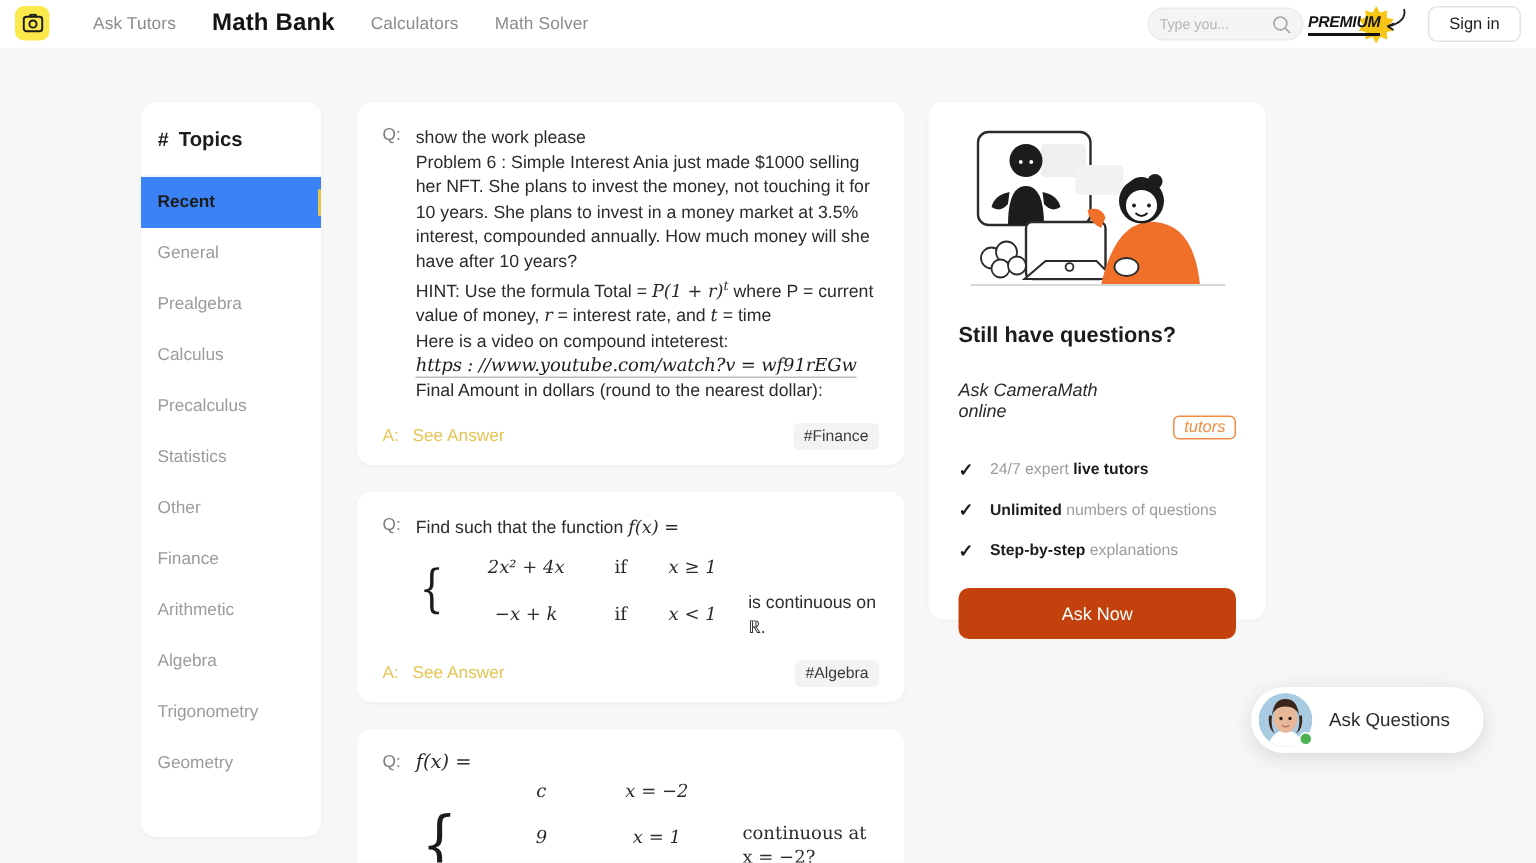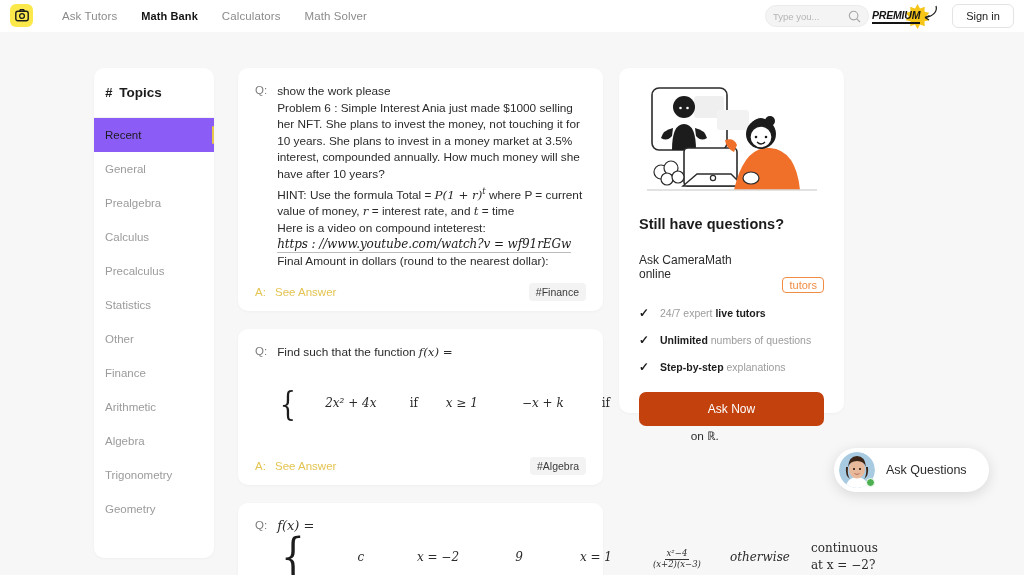--- a/index.html
+++ b/index.html
@@ -24,21 +24,21 @@
     position: absolute; left: 10px; top: 4px;
     width: 23px; height: 23px; border-radius: 6px;
     background: #fbe94b;
     display: flex; align-items: center; justify-content: center;
   }
   .nav { position: absolute; left: 50px; top: 0; height: 32px; display: flex; align-items: center; gap: 0; }
   .nav-item {
     font-size: 11.5px; color: #8b8b8b; padding: 0 12px;
     letter-spacing: .1px; white-space: nowrap; cursor: pointer;
   }
-  .nav-item.active { color: #141414; font-weight: bold; font-size: 11px; }
+  .nav-item.active { color: #141414; font-weight: bold; font-size: 16px; }
 
   .search-box {
     position: absolute; right: 155px; top: 5px;
     width: 104px; height: 22px; border-radius: 11px;
     background: #f4f4f4; border: 1px solid #ececec;
     display: flex; align-items: center; padding: 0 7px;
   }
   .search-input {
     border: none; outline: none; background: transparent;
     font-family: "Liberation Sans", sans-serif;
@@ -87,21 +87,21 @@
     border-bottom: 1px solid #f2f2f2;
   }
   .hash-icon { font-size: 13px; font-weight: bold; font-style: italic; color: #1c1c1c; }
   .topics-title { font-size: 13.5px; font-weight: bold; color: #1c1c1c; }
   .topic-item {
     position: relative;
     height: 34px; display: flex; align-items: center;
     padding-left: 11px;
     font-size: 11.5px; color: #9b9b9b; cursor: pointer;
   }
-  .topic-item.active { color: #1c1c1c; font-weight: normal; background: #8b5cf6; }
+  .topic-item.active { color: #1c1c1c; font-weight: bold; background: #3b82f6; }
   .topic-item.active::after {
     content: ""; position: absolute; right: 0; top: 8px;
     width: 2px; height: 18px; background: #e8c84a; border-radius: 1px;
   }
 
   
   .cards { position: absolute; left: 238px; top: 68px; width: 365px; }
   .card {
     background: #ffffff; border-radius: 10px;
     padding: 15px 17px 10px 17px;
@@ -132,56 +132,56 @@
   }
 
   
   .pw { display: flex; align-items: center; gap: 6px; margin-top: 2px; }
   .brace {
     font-family: "DejaVu Serif", serif; font-size: 34px;
     line-height: .8; color: #1c1c1c; font-weight: 300;
     transform: scaleX(.75); display: inline-block;
   }
   .brace3 { font-size: 50px; }
-  .pw-rows { display: flex; flex-direction: row; gap: 4px; }
+  .pw-rows { display: flex; flex-direction: column; gap: 14px; }
   .pw-row { display: flex; font-family: "DejaVu Serif", serif; font-size: 12px; align-items: center; }
   .pw-expr { width: 92px; text-align: center; font-style: italic; }
   .pw-if { width: 34px; text-align: center; }
   .pw-cond { width: 62px; text-align: center; font-style: italic; }
   .pw-tail { font-family: "Liberation Sans", sans-serif; font-size: 11.8px; color: #2b2b2b; margin-top: 32px; }
   .frac { display: inline-flex; flex-direction: column; align-items: center; font-size: 8.5px; font-style: italic; line-height: 1.15; }
   .frac .num { border-bottom: 1px solid #333; padding: 0 2px; }
 
   
   .promo {
     position: absolute; left: 619px; top: 68px;
     width: 225px; height: 345px;
     background: #ffffff; border-radius: 10px;
     padding: 14px 20px 0 20px;
     box-shadow: 0 1px 3px rgba(0,0,0,.035);
   }
   .illus { width: 185px; height: 120px; margin: 0 auto; display: block; }
   .promo-h { font-size: 14.5px; font-weight: bold; color: #1c1c1c; margin-top: 14px; }
-  .promo-sub { display: flex; align-items: center; gap: 16px; margin-top: 8px; font-size: 12px; color: #2b2b2b; }
+  .promo-sub { display: flex; align-items: center; gap: 16px; margin-top: 8px; font-size: 12px; color: #2b2b2b; font-style: italic; }
   .tutors-chip {
     border: 1px solid #f08c44; border-radius: 4px;
     color: #f08c44; font-size: 11px; padding: 1px 6px; margin-top: 37px;
   }
   .feat { display: flex; align-items: center; gap: 10px; margin-top: 13px; font-size: 10.5px; color: #9c9c9c; }
   .check { color: #1c1c1c; font-size: 12px; font-weight: bold; flex: none; width: 11px; }
   .feat b { color: #1c1c1c; font-weight: bold; }
   .ask-now {
     margin-top: 18px; width: 185px; height: 34px;
     background: #c2410c; color: #fff; border: none; border-radius: 7px;
     font-family: "Liberation Sans", sans-serif; font-size: 12px; cursor: pointer;
   }
 
   
   .float-widget {
-    position: absolute; left: 834px; top: 448px;
+    position: absolute; left: 834px; top: 458px;
     height: 44px; width: 155px;
     background: #fff; border-radius: 22px;
     display: flex; align-items: center; padding: 0 16px 0 5px;
     box-shadow: 0 3px 14px rgba(0,0,0,.13);
     cursor: pointer;
   }
   .avatar-wrap { position: relative; width: 36px; height: 36px; flex: none; }
   .avatar { width: 36px; height: 36px; border-radius: 50%; display: block; overflow: hidden; }
   .online-dot {
     position: absolute; right: 0px; bottom: 1px;

